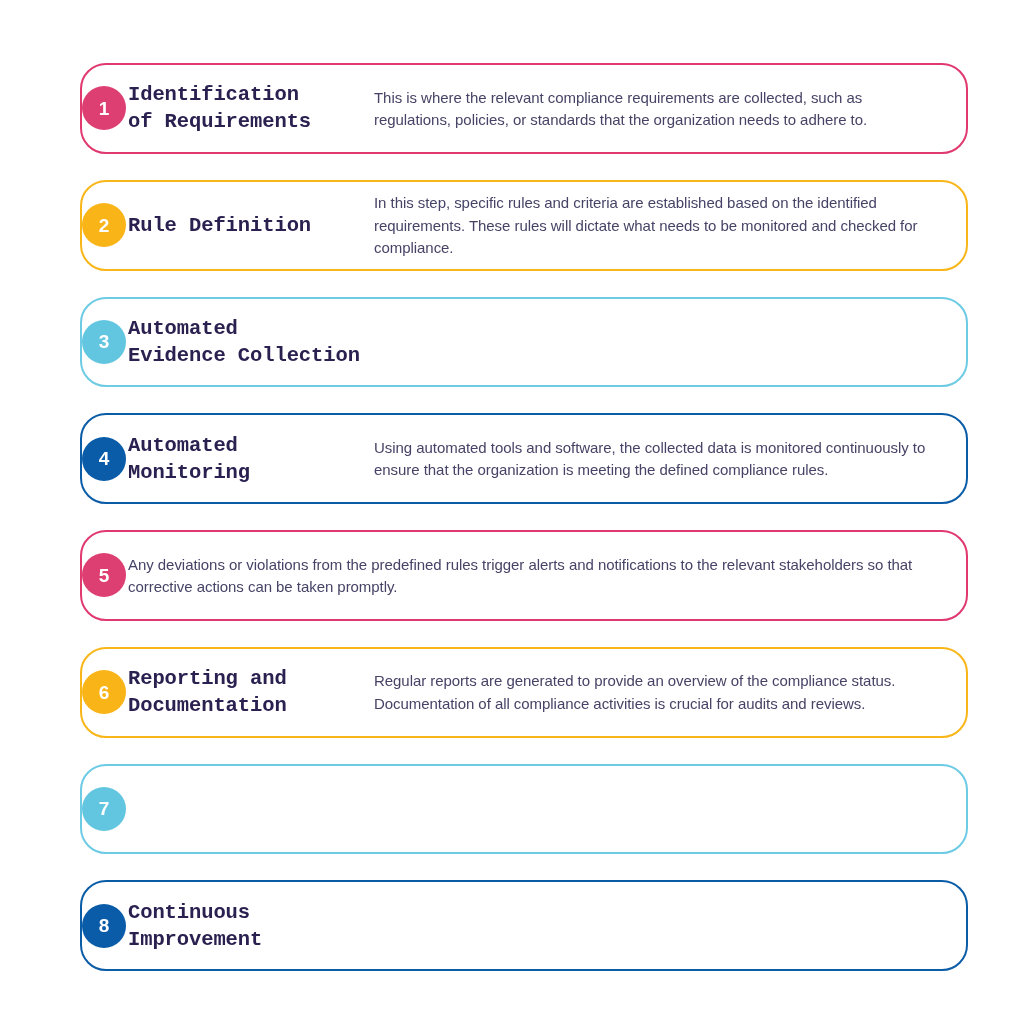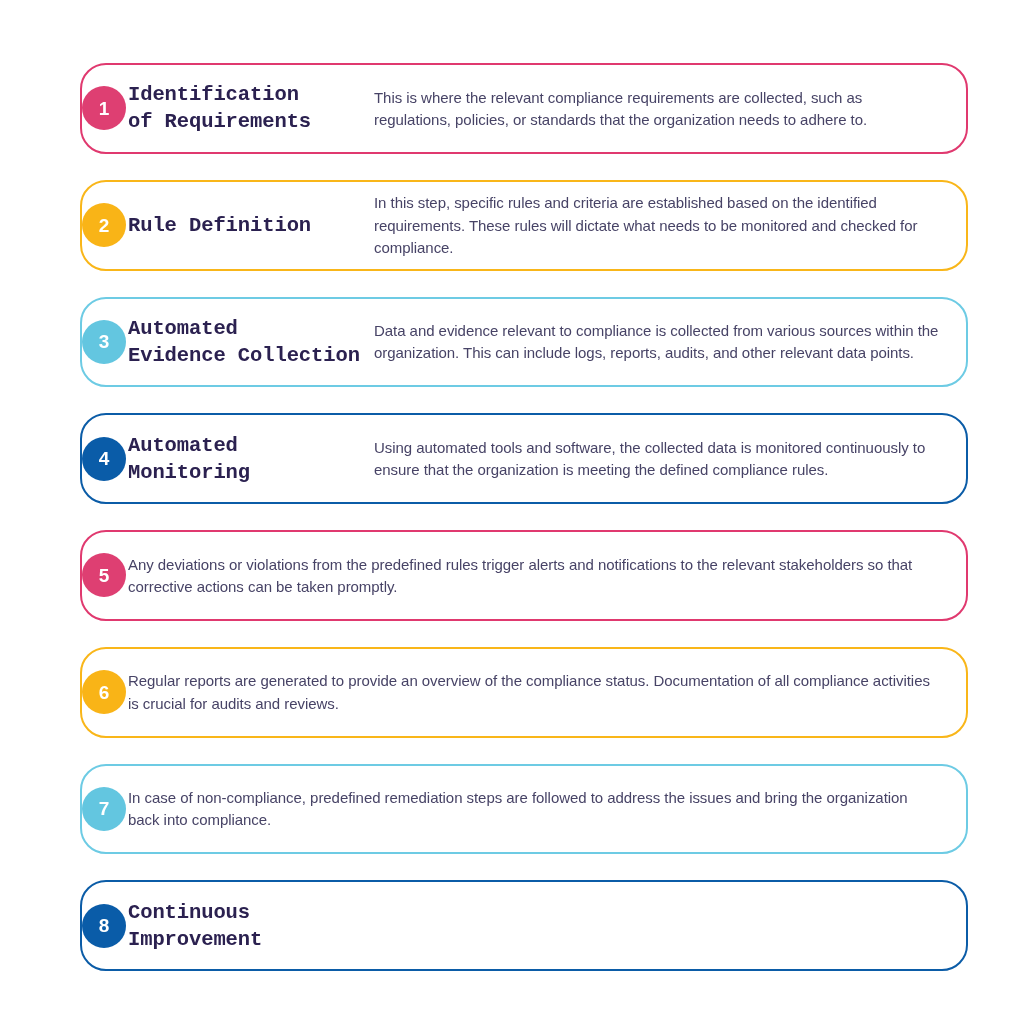--- a/index.html
+++ b/index.html
@@ -126,21 +126,20 @@
     </div>
   </div>
 
   <div class="step-row">
     <div class="step-capsule accent-cyan">
       <div class="step-badge bg-cyan">
         <span>3</span>
       </div>
       <div class="step-title">Automated
 Evidence Collection</div>
-      <div class="step-desc">Data and evidence relevant to compliance is collected from various sources within the organization. This can include logs, reports, audits, and other relevant data points.</div>
     </div>
   </div>
 
   <div class="step-row">
     <div class="step-capsule accent-blue">
       <div class="step-badge bg-blue">
         <span>4</span>
       </div>
       <div class="step-title">Automated
 Monitoring</div>
@@ -155,30 +154,31 @@
       </div>
       <div class="step-desc">Any deviations or violations from the predefined rules trigger alerts and notifications to the relevant stakeholders so that corrective actions can be taken promptly.</div>
     </div>
   </div>
 
   <div class="step-row">
     <div class="step-capsule accent-yellow">
       <div class="step-badge bg-yellow">
         <span>6</span>
       </div>
+      <div class="step-title">Reporting and
+Documentation</div>
       <div class="step-desc">Regular reports are generated to provide an overview of the compliance status. Documentation of all compliance activities is crucial for audits and reviews.</div>
     </div>
   </div>
 
   <div class="step-row">
     <div class="step-capsule accent-cyan">
       <div class="step-badge bg-cyan">
         <span>7</span>
       </div>
-      <div class="step-desc">In case of non-compliance, predefined remediation steps are followed to address the issues and bring the organization back into compliance.</div>
     </div>
   </div>
 
   <div class="step-row">
     <div class="step-capsule accent-blue">
       <div class="step-badge bg-blue">
         <span>8</span>
       </div>
       <div class="step-title">Continuous
 Improvement</div>

